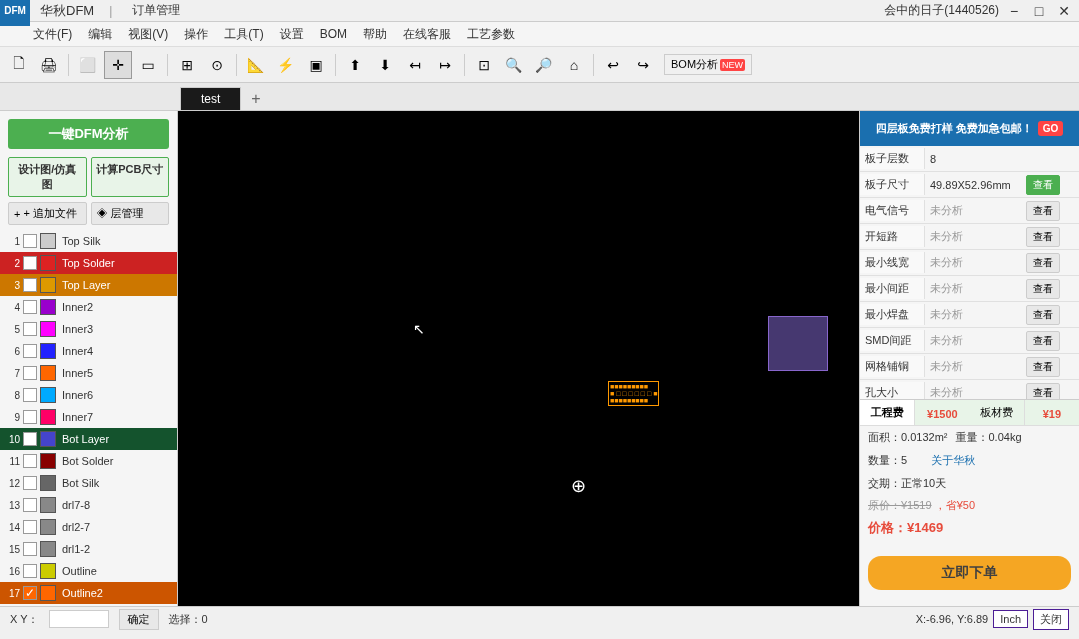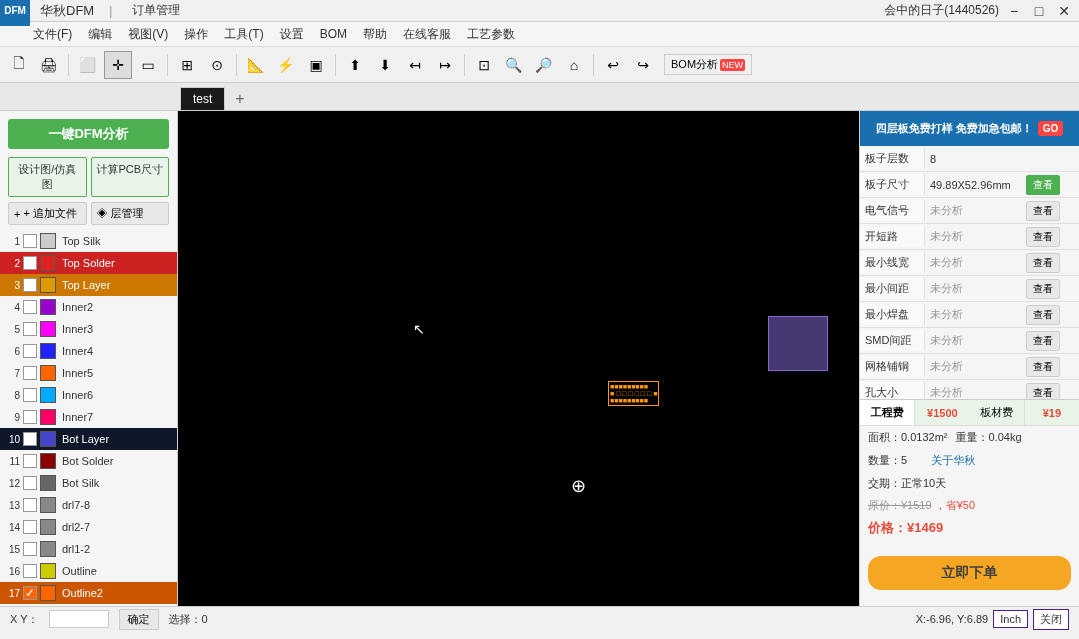--- a/index.html
+++ b/index.html
@@ -19,32 +19,32 @@
 
     
     .toolbar { height: 36px; background: #f0f0f0; border-bottom: 1px solid #ccc; display: flex; align-items: center; padding: 0 5px; gap: 2px; }
     .toolbar-btn { width: 28px; height: 28px; display: flex; align-items: center; justify-content: center; border: 1px solid transparent; cursor: pointer; font-size: 14px; }
     .toolbar-sep { width: 1px; height: 22px; background: #ccc; margin: 0 3px; }
     .bom-btn { padding: 2px 6px; background: #f0f0f0; border: 1px solid #ccc; font-size: 11px; display: flex; align-items: center; gap: 2px; cursor: pointer; margin-left: 5px; }
     .bom-new { background: #ff4444; color: white; font-size: 9px; padding: 1px 2px; border-radius: 2px; }
 
     
     .tab-bar { height: 28px; background: #e8e8e8; display: flex; align-items: flex-end; padding-left: 180px; border-bottom: 1px solid #ccc; }
-    .tab { padding: 4px 12px; background: #d0d0d0; border: 1px solid #ccc; border-bottom: none; font-size: 12px; cursor: pointer; margin-right: 2px; }
+    .tab { padding: 4px 20px; background: #d0d0d0; border: 1px solid #ccc; border-bottom: none; font-size: 12px; cursor: pointer; margin-right: 2px; }
     .tab.active { background: #1a1a1a; color: white; }
     .tab-add { padding: 2px 8px; cursor: pointer; font-size: 16px; color: #666; }
 
     
     .main-layout { display: flex; height: calc(639px - 30px - 25px - 36px - 28px - 25px); }
 
     
     .left-panel { width: 178px; background: #f5f5f5; border-right: 1px solid #ccc; display: flex; flex-direction: column; overflow: hidden; }
     .dfm-btn { margin: 8px; padding: 6px; background: #4caf50; color: white; text-align: center; border-radius: 3px; cursor: pointer; font-size: 13px; font-weight: bold; }
     .sub-btns { display: flex; margin: 0 8px 5px 8px; gap: 4px; }
-    .sub-btn { flex: 1; padding: 4px; background: #e8f4e8; border: 1px solid #4caf50; color: #333; text-align: center; font-size: 11px; cursor: pointer; border-radius: 2px; }
+    .sub-btn { flex: 1; padding: 4px; background: #e8f4e8; border: 1px solid #4caf50; color: #333; text-align: center; font-size: 11px; cursor: pointer; border-radius: 2px; font-weight: bold; }
     .action-row { display: flex; margin: 0 8px 5px 8px; gap: 4px; }
     .action-btn { flex: 1; padding: 3px 5px; background: #e8e8e8; border: 1px solid #ccc; font-size: 11px; cursor: pointer; border-radius: 2px; display: flex; align-items: center; gap: 3px; }
     .layer-list { flex: 1; overflow-y: auto; }
     .layer-row { display: flex; align-items: center; height: 22px; padding: 0 4px; gap: 3px; cursor: pointer; }
     .layer-num { width: 16px; font-size: 10px; color: #666; text-align: right; }
     .layer-check { width: 14px; height: 14px; border: 1px solid #999; background: white; display: flex; align-items: center; justify-content: center; }
     .layer-color { width: 16px; height: 16px; border: 1px solid #555; }
     .layer-name { font-size: 11px; flex: 1; padding: 1px 3px; }
 
     
@@ -58,21 +58,21 @@
     .right-panel-ad { height: 35px; background: #1a6faf; display: flex; align-items: center; justify-content: center; color: white; font-size: 11px; font-weight: bold; gap: 5px; }
     .ad-tag { background: #ff4444; color: white; padding: 2px 5px; border-radius: 3px; font-size: 10px; }
     .right-table { flex: 1; overflow-y: auto; }
     .right-row { display: flex; align-items: center; border-bottom: 1px solid #e0e0e0; min-height: 26px; }
     .right-label { width: 65px; font-size: 11px; color: #333; padding: 3px 5px; background: #f9f9f9; border-right: 1px solid #e0e0e0; }
     .right-value { flex: 1; font-size: 11px; color: #333; padding: 3px 5px; }
     .right-value.unanalyzed { color: #999; }
     .check-btn { padding: 2px 6px; background: #e8e8e8; border: 1px solid #ccc; font-size: 10px; cursor: pointer; margin-right: 19px; border-radius: 2px; }
     .check-btn.green-btn { background: #4caf50; color: white; border-color: #4caf50; }
     .right-footer { border-top: 1px solid #ccc; }
-    .fee-row { display: flex; align-items: center; background: #e8f4e8; border-bottom: 1px solid #ddd; }
+    .fee-row { display: flex; align-items: flex-end; background: #e8f4e8; border-bottom: 1px solid #ddd; }
     .fee-tab { flex: 1; text-align: center; padding: 5px; font-size: 11px; cursor: pointer; border-right: 1px solid #ddd; }
     .fee-tab.active { background: white; font-weight: bold; }
     .fee-amount { flex: 1; text-align: center; padding: 5px; font-size: 11px; color: #e74c3c; font-weight: bold; }
     .info-row { padding: 4px 8px; font-size: 11px; color: #333; display: flex; align-items: center; gap: 8px; }
     .info-link { color: #1a6faf; cursor: pointer; margin-left: 16px; }
     .price-row { padding: 3px 8px; font-size: 11px; color: #333; }
     .price-orig { color: #999; text-decoration: line-through; }
     .price-discount { color: #e74c3c; }
     .price-final { color: #e74c3c; font-weight: bold; font-size: 13px; }
     .order-btn { margin: 16px 8px; padding: 8px; background: #f5a623; color: #404040; text-align: center; font-weight: bold; font-size: 14px; cursor: pointer; border-radius: 13px; }
@@ -225,21 +225,21 @@
       <div class="layer-check" style="background:white;color:#333"></div>
       <div class="layer-color" style="background:#00aaff"></div>
       <span class="layer-name" style="color:#333">Inner6</span>
     </div>
         <div class="layer-row">
       <span class="layer-num" style="color:#333">9</span>
       <div class="layer-check" style="background:white;color:#333"></div>
       <div class="layer-color" style="background:#ff0066"></div>
       <span class="layer-name" style="color:#333">Inner7</span>
     </div>
-        <div class="layer-row" style="background: #0f172a;">
+        <div class="layer-row" style="background: #14532d;">
       <span class="layer-num" style="color:white">10</span>
       <div class="layer-check" style="background:white;color:#333"></div>
       <div class="layer-color" style="background:#4444cc"></div>
       <span class="layer-name" style="color:white">Bot Layer</span>
     </div>
         <div class="layer-row">
       <span class="layer-num" style="color:#333">11</span>
       <div class="layer-check" style="background:white;color:#333"></div>
       <div class="layer-color" style="background:#880000"></div>
       <span class="layer-name" style="color:#333">Bot Solder</span>

